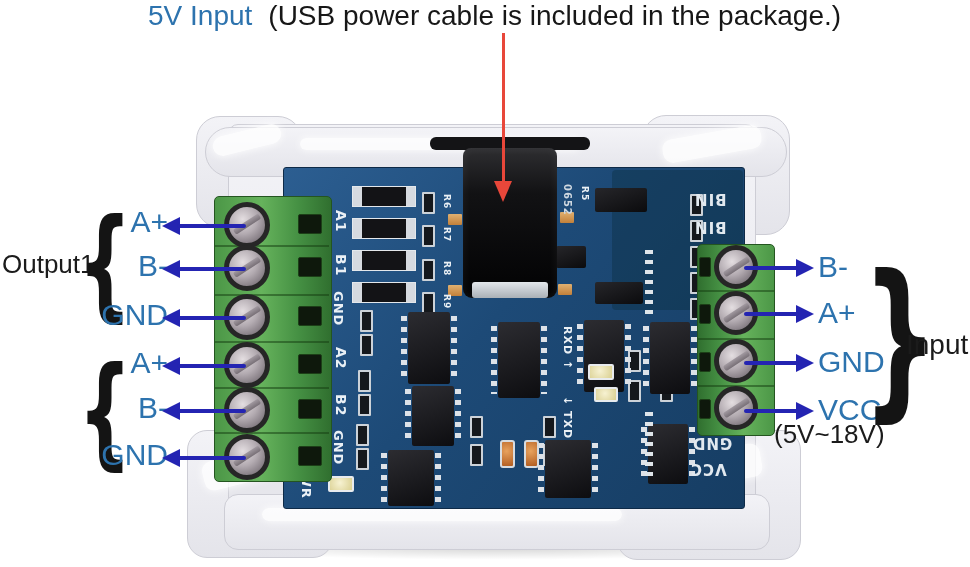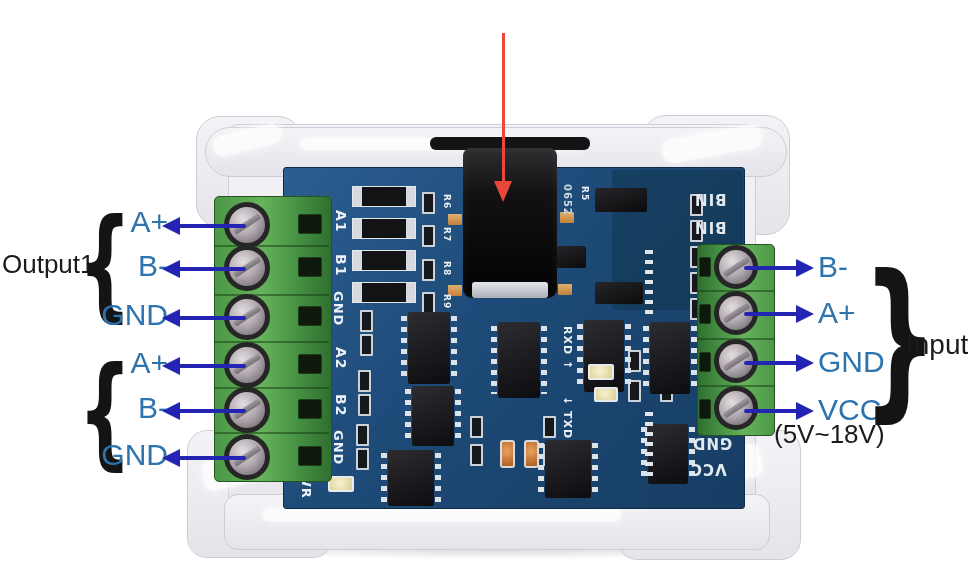--- a/index.html
+++ b/index.html
@@ -205,20 +205,24 @@
   <div class="a sl" style="left:699px;top:399px;width:12px;height:20px;"></div>
   <div class="a screw" style="left:714px;top:245px;width:44px;height:44px;"></div>
   <div class="a screw" style="left:714px;top:291px;width:44px;height:44px;"></div>
   <div class="a screw" style="left:714px;top:339px;width:44px;height:44px;"></div>
   <div class="a screw" style="left:714px;top:386px;width:44px;height:44px;"></div>
 
   <div class="a usb-slot" style="left:430px;top:137px;width:160px;height:13px;"></div>
   <div class="a usb" style="left:463px;top:148px;width:94px;height:150px;"></div>
   <div class="a usb-lip" style="left:472px;top:282px;width:76px;height:16px;"></div>
 
+  <div class="a title-row">
+    <span class="t-blue">5V Input</span>
+    <span class="t-black">(USB power cable is included in the package.)</span>
+  </div>
   <div class="a red-arrow"></div>
 
   <div class="a group-label" style="left:2px;top:249px;">Output1</div>
   <div class="a brace" style="left:78px;top:202px;font-size:122px;line-height:122px;">{</div>
   <div class="a pin-label pl-left" style="left:38px;top:205px;">A+</div>
   <div class="a pin-label pl-left" style="left:38px;top:249px;">B-</div>
   <div class="a pin-label pl-left" style="left:38px;top:298px;">GND</div>
   <div class="a arr arr-l" style="left:162px;top:217px;width:84px;"></div>
   <div class="a arr arr-l" style="left:162px;top:260px;width:84px;"></div>
   <div class="a arr arr-l" style="left:162px;top:309px;width:84px;"></div>

